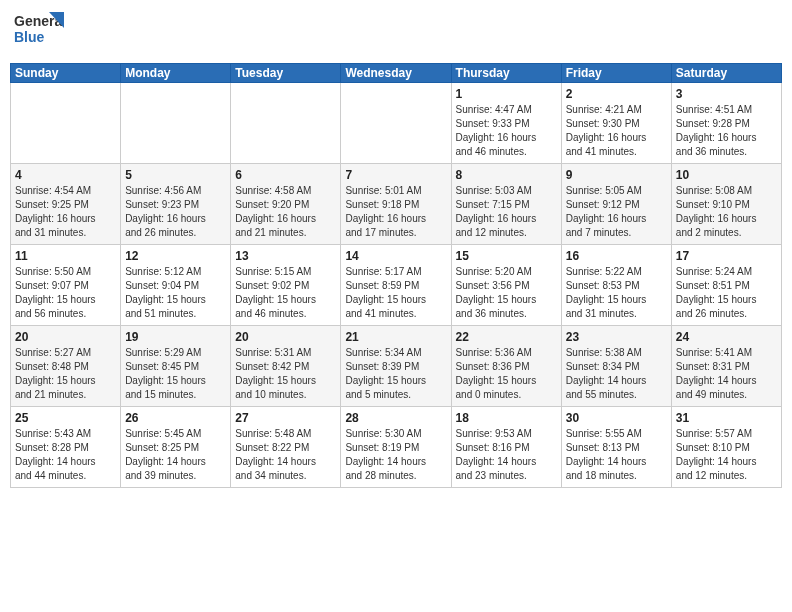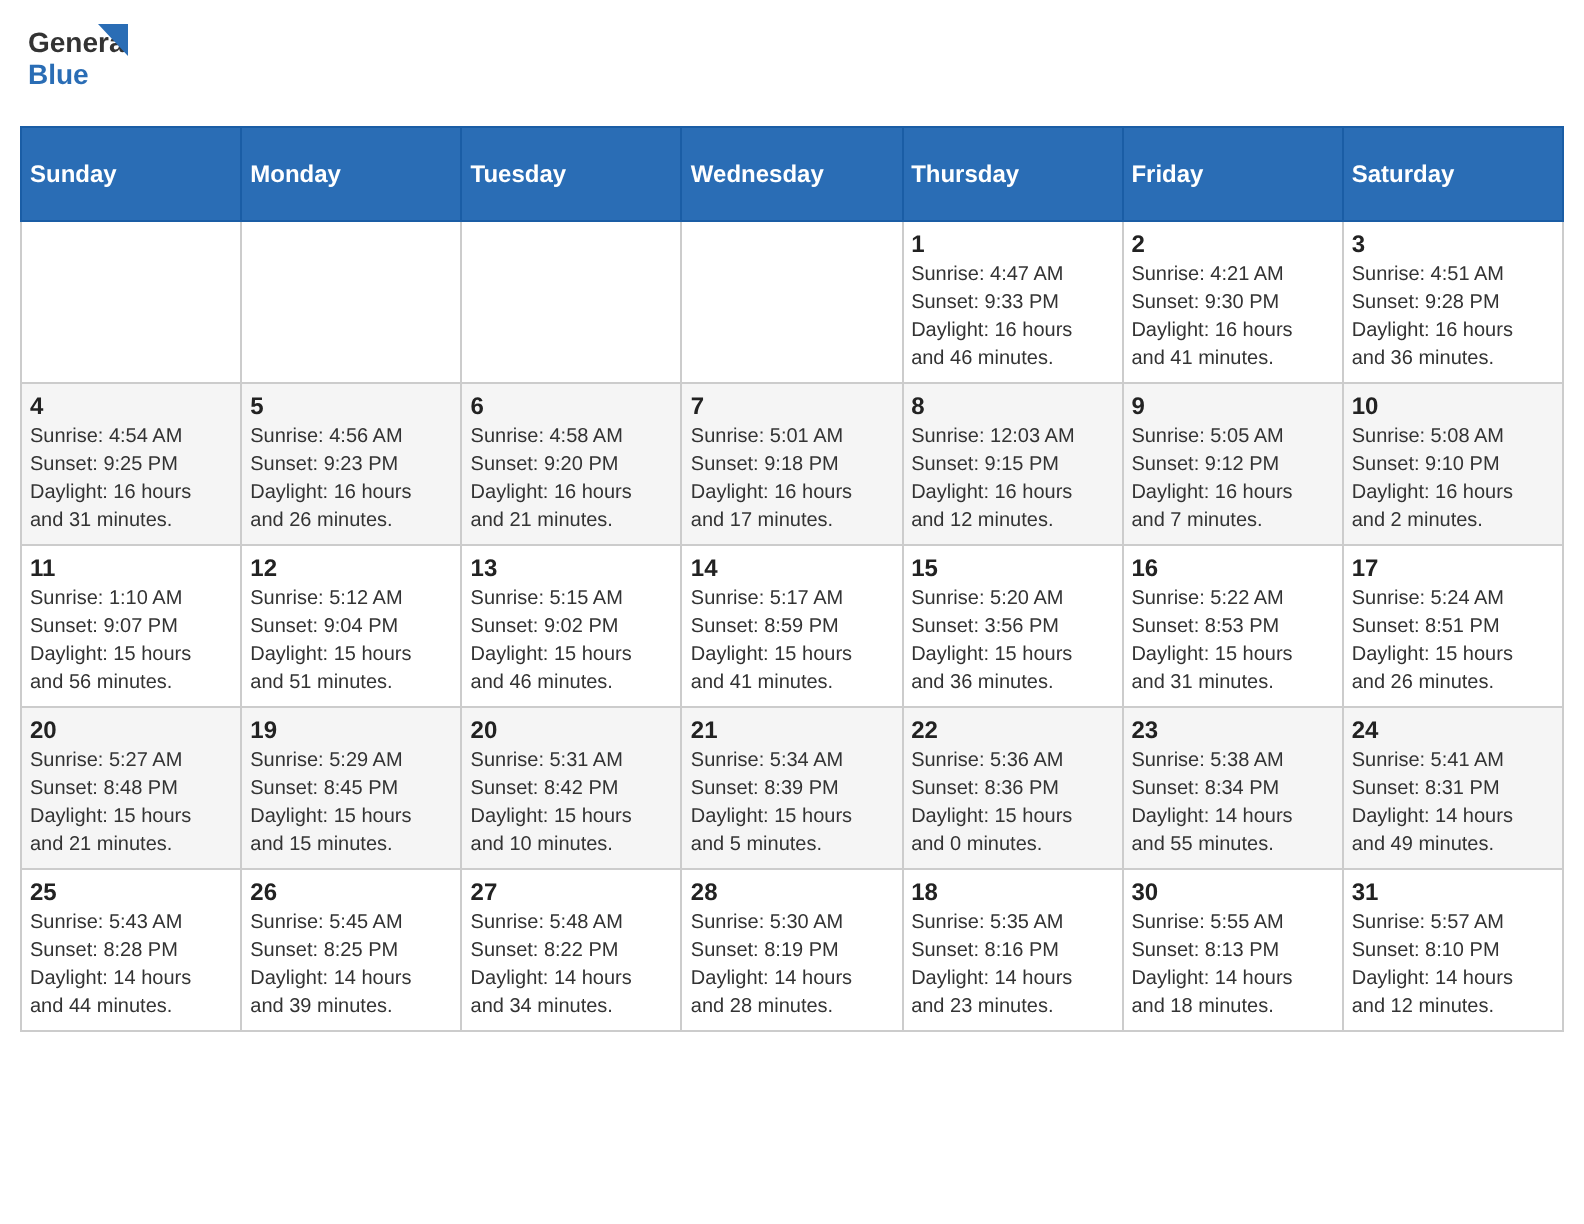--- a/index.html
+++ b/index.html
@@ -36,21 +36,21 @@
     }
     table {
       width: 100%;
       border-collapse: collapse;
       font-size: 11px;
     }
     thead tr th {
       background-color: #2a6db5;
       color: #fff;
       text-align: left;
-      padding: 16px 4px;
+      padding: 2px 4px;
       font-size: 12px;
       border: 1px solid #1a5da5;
     }
     tbody tr td {
       border: 1px solid #ccc;
       vertical-align: top;
       padding: 4px;
       width: calc(100% / 7);
       height: 80px;
     }
@@ -156,22 +156,22 @@
         </td>
         <td>
           <div class="day-number">7</div>
           <div class="day-info">Sunrise: 5:01 AM</div>
           <div class="day-info">Sunset: 9:18 PM</div>
           <div class="day-info">Daylight: 16 hours</div>
           <div class="day-info">and 17 minutes.</div>
         </td>
         <td>
           <div class="day-number">8</div>
-          <div class="day-info">Sunrise: 12:03 AM</div>
-          <div class="day-info">Sunset: 9:15 PM</div>
+          <div class="day-info">Sunrise: 5:03 AM</div>
+          <div class="day-info">Sunset: 7:15 PM</div>
           <div class="day-info">Daylight: 16 hours</div>
           <div class="day-info">and 12 minutes.</div>
         </td>
         <td>
           <div class="day-number">9</div>
           <div class="day-info">Sunrise: 5:05 AM</div>
           <div class="day-info">Sunset: 9:12 PM</div>
           <div class="day-info">Daylight: 16 hours</div>
           <div class="day-info">and 7 minutes.</div>
         </td>
@@ -179,21 +179,21 @@
           <div class="day-number">10</div>
           <div class="day-info">Sunrise: 5:08 AM</div>
           <div class="day-info">Sunset: 9:10 PM</div>
           <div class="day-info">Daylight: 16 hours</div>
           <div class="day-info">and 2 minutes.</div>
         </td>
       </tr>
       <tr>
         <td>
           <div class="day-number">11</div>
-          <div class="day-info">Sunrise: 1:10 AM</div>
+          <div class="day-info">Sunrise: 5:50 AM</div>
           <div class="day-info">Sunset: 9:07 PM</div>
           <div class="day-info">Daylight: 15 hours</div>
           <div class="day-info">and 56 minutes.</div>
         </td>
         <td>
           <div class="day-number">12</div>
           <div class="day-info">Sunrise: 5:12 AM</div>
           <div class="day-info">Sunset: 9:04 PM</div>
           <div class="day-info">Daylight: 15 hours</div>
           <div class="day-info">and 51 minutes.</div>
@@ -309,21 +309,21 @@
         </td>
         <td>
           <div class="day-number">28</div>
           <div class="day-info">Sunrise: 5:30 AM</div>
           <div class="day-info">Sunset: 8:19 PM</div>
           <div class="day-info">Daylight: 14 hours</div>
           <div class="day-info">and 28 minutes.</div>
         </td>
         <td>
           <div class="day-number">18</div>
-          <div class="day-info">Sunrise: 5:35 AM</div>
+          <div class="day-info">Sunrise: 9:53 AM</div>
           <div class="day-info">Sunset: 8:16 PM</div>
           <div class="day-info">Daylight: 14 hours</div>
           <div class="day-info">and 23 minutes.</div>
         </td>
         <td>
           <div class="day-number">30</div>
           <div class="day-info">Sunrise: 5:55 AM</div>
           <div class="day-info">Sunset: 8:13 PM</div>
           <div class="day-info">Daylight: 14 hours</div>
           <div class="day-info">and 18 minutes.</div>

